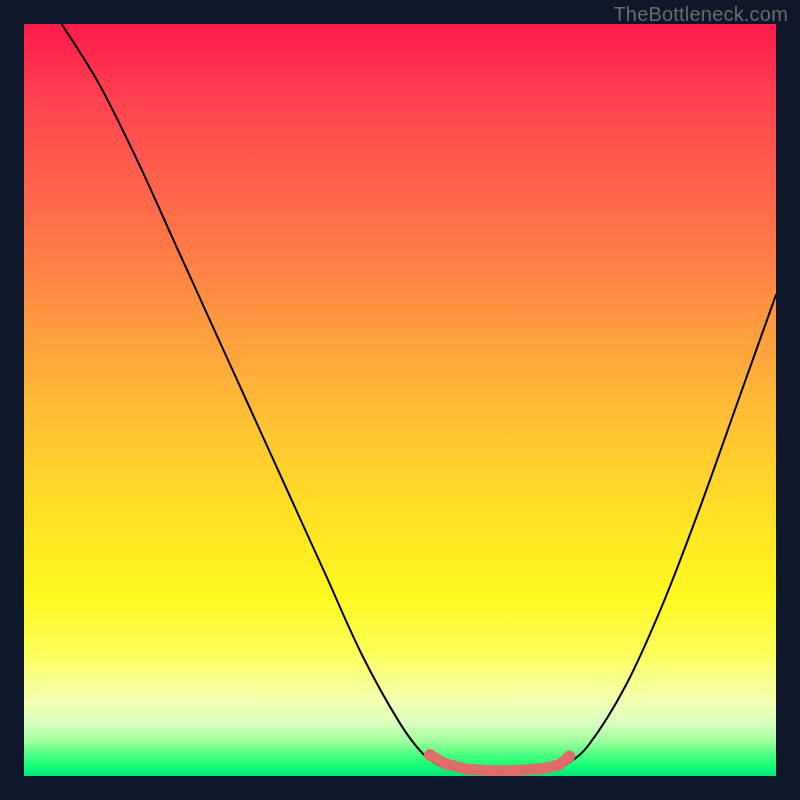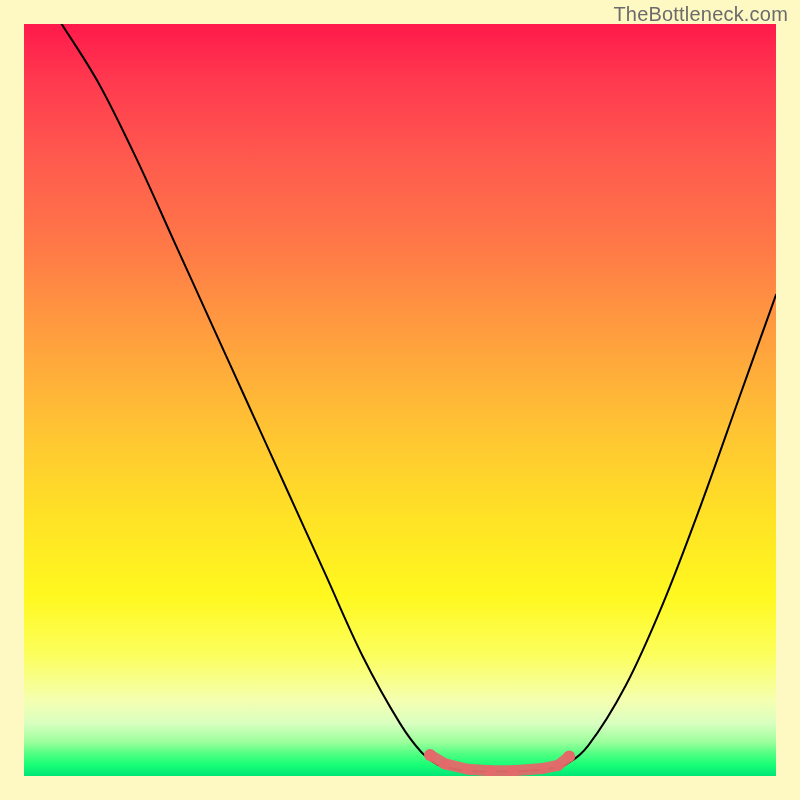--- a/index.html
+++ b/index.html
@@ -10,21 +10,21 @@
     background: #000;
     overflow: hidden;
     font-family: Arial, Helvetica, sans-serif;
   }
   .frame {
     position: absolute;
     left: 0;
     top: 0;
     width: 800px;
     height: 800px;
-    background: #fef9c3;
+    background: #0f172a;
   }
   .plot {
     position: absolute;
     left: 24px;
     top: 24px;
     width: 752px;
     height: 752px;
     
     background: linear-gradient(to bottom,
       #ff1a4b 0%,

